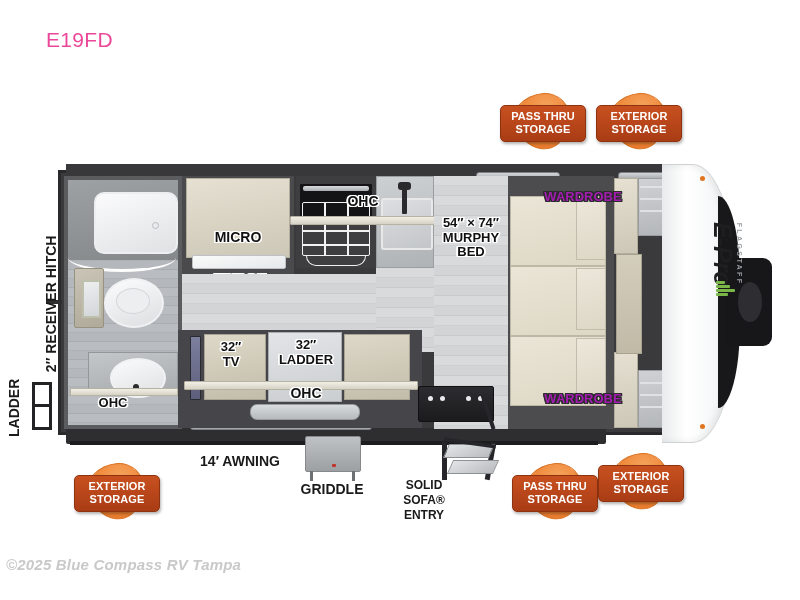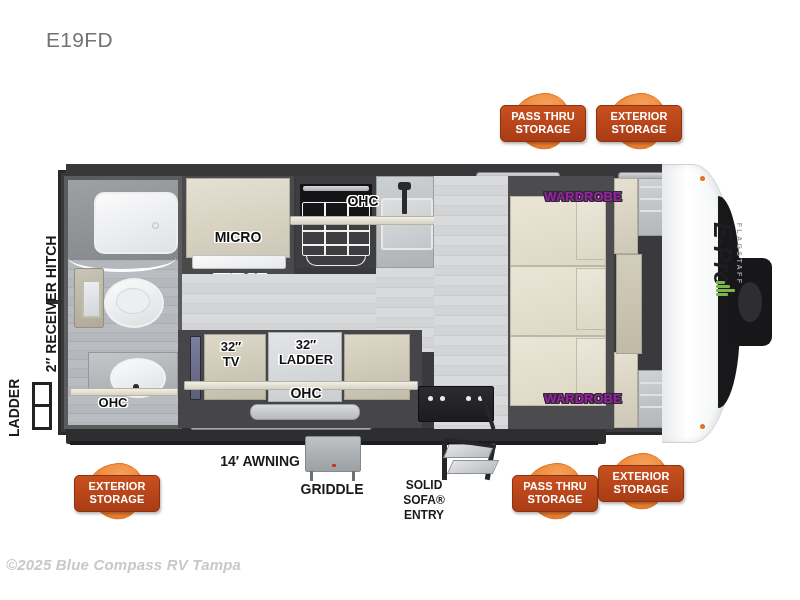--- a/index.html
+++ b/index.html
@@ -6,21 +6,21 @@
   body{
     width:800px;height:600px;background:#ffffff;
     font-family:"Liberation Sans",sans-serif;
     overflow:hidden;position:relative;
   }
   #stage{position:absolute;left:0;top:0;width:800px;height:600px;}
 
   
   .title{
     position:absolute;left:46px;top:28px;
-    font-size:21px;font-weight:400;color:#737373;letter-spacing:.3px;
+    font-size:21px;font-weight:400;color:#ec4899;letter-spacing:.3px;
   }
 
   
   .footer{
     position:absolute;left:6px;top:556px;
     font-size:15px;font-weight:bold;font-style:italic;color:#c9c9c9;
     letter-spacing:.2px;
   }
 
   
@@ -326,20 +326,25 @@
 
   <div class="bx" style="left:376px;top:176px;width:58px;height:92px;background:linear-gradient(170deg,#cdd0d3,#b0b3b6);border:1px solid #9b9ea1;"></div>
   <div class="sinkbowl" style="left:381px;top:198px;width:48px;height:48px;"></div>
   <div class="faucet" style="left:402px;top:184px;width:5px;height:30px;"></div>
   <div class="faucet" style="left:398px;top:182px;width:13px;height:8px;border-radius:3px;"></div>
 
   <div class="ohcshelf" style="left:290px;top:216px;width:155px;height:7px;"></div>
   <div class="lbl" style="left:334px;top:194px;width:58px;font-size:14px;">OHC</div>
 
   <div class="bx floor" style="left:434px;top:176px;width:74px;height:253px;"></div>
+  <div class="lbl" style="left:436px;top:216px;width:70px;font-size:13px;">
+    <span>54″ × 74″</span><br>
+    <span>MURPHY</span><br>
+    <span>BED</span>
+  </div>
 
   <div class="bx floor" style="left:182px;top:274px;width:252px;height:78px;"></div>
   <div class="bx floor" style="left:376px;top:268px;width:58px;height:84px;"></div>
 
   <div class="bx" style="left:178px;top:330px;width:244px;height:98px;background:#46464a;"></div>
   <div class="tv" style="left:190px;top:336px;width:9px;height:62px;"></div>
   <div class="bx cab2" style="left:204px;top:334px;width:62px;height:66px;"></div>
   <div class="bx ltgray" style="left:268px;top:332px;width:74px;height:70px;"></div>
   <div class="bx cab2" style="left:344px;top:334px;width:66px;height:66px;"></div>
   <div class="ohcshelf" style="left:184px;top:381px;width:232px;height:7px;"></div>
@@ -416,21 +421,21 @@
 
   <div class="ladder">
     <i style="left:0;top:4px;width:3px;height:48px;"></i>
     <i style="left:17px;top:4px;width:3px;height:48px;"></i>
     <i style="left:0;top:4px;width:20px;height:3px;"></i>
     <i style="left:0;top:26px;width:20px;height:3px;"></i>
     <i style="left:0;top:49px;width:20px;height:3px;"></i>
   </div>
   <div class="lbl lbl-dark rot" style="left:-28px;top:400px;width:86px;font-size:14px;transform:rotate(-90deg);">LADDER</div>
 
-  <div class="lbl lbl-dark" style="left:180px;top:454px;width:120px;font-size:14px;text-align:right;">14′ AWNING</div>
+  <div class="lbl lbl-dark" style="left:180px;top:454px;width:120px;font-size:14px;">14′ AWNING</div>
 
   <div class="griddle">
     <span class="knob" style="left:26px;top:27px;"></span>
     <span class="leg" style="left:4px;"></span>
     <span class="leg" style="left:46px;"></span>
   </div>
   <div class="lbl lbl-dark" style="left:294px;top:482px;width:76px;font-size:14px;">GRIDDLE</div>
 
   <div class="lbl lbl-dark" style="left:392px;top:478px;width:64px;font-size:12px;line-height:1.25;">
     <span>SOLID</span><br>

